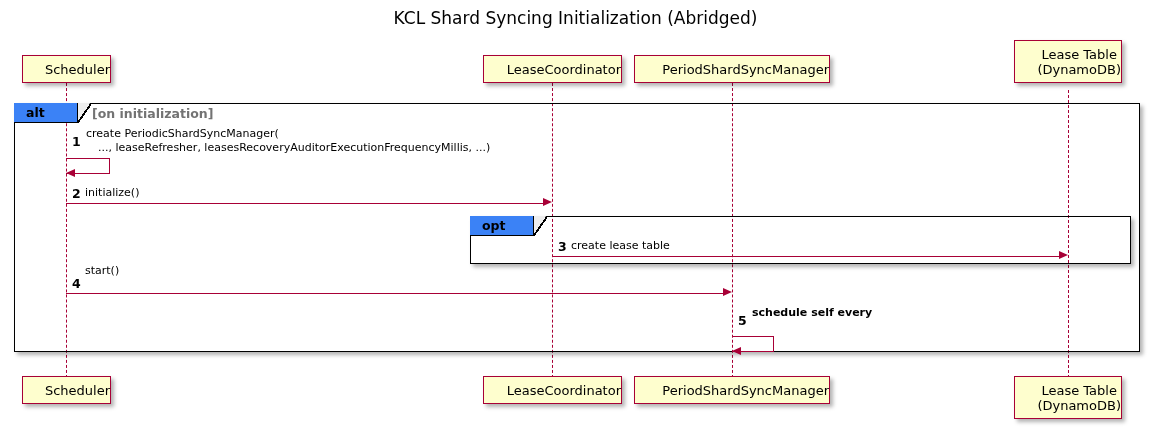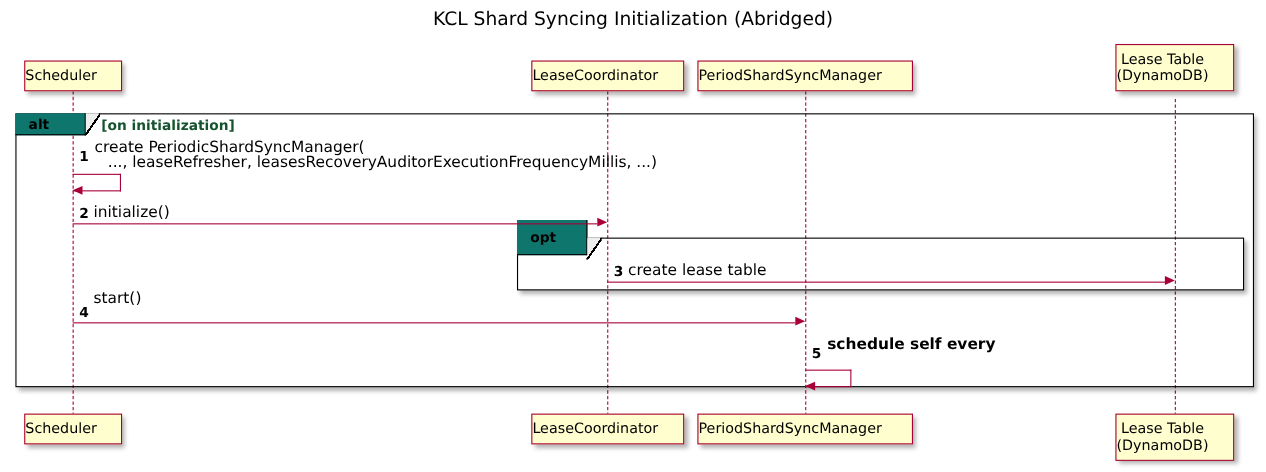--- a/index.html
+++ b/index.html
@@ -34,21 +34,21 @@
     position: absolute;
     box-sizing: border-box;
     background: #FEFECE;
     border: 1.5px solid #A80036;
     color: #000000;
     font-size: 13px;
     line-height: 15px;
     text-align: center;
     display: flex;
     align-items: center;
-    justify-content: flex-start;
+    justify-content: flex-end;
     box-shadow: 3px 3px 4px rgba(0,0,0,0.30);
     white-space: pre;
   }
   
   .lifeline {
     position: absolute;
     width: 0;
     border-left: 1px dashed #A80036;
   }
   
@@ -64,21 +64,21 @@
     border-top: 4.5px solid transparent;
     border-bottom: 4.5px solid transparent;
     border-left: 9px solid #A80036;
   }
   .arrow-head.left {
     border-left: none;
     border-right: 9px solid #A80036;
   }
   .msg-label {
     position: absolute;
-    font-size: 14px;
+    font-size: 11px;
     color: #000000;
     white-space: pre;
     line-height: 14px;
   }
   .msg-num {
     position: absolute;
     font-size: 12.5px;
     font-weight: bold;
     color: #000000;
     white-space: pre;
@@ -96,41 +96,41 @@
   .frame {
     position: absolute;
     box-sizing: border-box;
     border: 1.8px solid #000000;
     background: transparent;
     box-shadow: 3px 3px 4px rgba(0,0,0,0.30);
   }
   .frame-tab {
     position: absolute;
     box-sizing: border-box;
-    background: #0f766e;
+    background: #3b82f6;
     border-right: 1.8px solid #000000;
     border-bottom: 1.8px solid #000000;
     font-size: 12.5px;
     font-weight: bold;
     color: #000000;
     display: flex;
     align-items: center;
     padding-left: 12px;
     white-space: pre;
   }
   .frame-tab-corner {
     position: absolute;
     width: 0;
     height: 0;
   }
   .frame-cond {
     position: absolute;
     font-size: 12.5px;
     font-weight: bold;
-    color: #14532d;
+    color: #737373;
     white-space: pre;
   }
 </style>
 </head>
 <body>
 
 <div id="diagram">
 
   <div class="title">KCL Shard Syncing Initialization (Abridged)</div>
 
@@ -145,21 +145,21 @@
   </div>
 
   <div class="frame-tab-corner" style="left:78px; top:103px;
               border-top:20px solid #EEEEEE;
               border-right:12px solid transparent;"></div>
   <div class="frame-tab-corner" style="left:77px; top:103px; width:14px; height:20px;
               background:linear-gradient(to bottom right, transparent 48%, #000000 48%, #000000 56%, transparent 56%);"></div>
   <div class="frame-cond" style="left:92px; top:106px;">[on initialization]</div>
 
   <div class="frame" style="left:470px; top:216px; width:661px; height:48px;"></div>
-  <div class="frame-tab" style="left:470px; top:200px; width:64px; height:32px;">
+  <div class="frame-tab" style="left:470px; top:216px; width:64px; height:20px;">
     <span>opt</span>
   </div>
   <div class="frame-tab-corner" style="left:534px; top:216px;
               border-top:20px solid #EEEEEE;
               border-right:12px solid transparent;"></div>
   <div class="frame-tab-corner" style="left:533px; top:216px; width:14px; height:20px;
               background:linear-gradient(to bottom right, transparent 48%, #000000 48%, #000000 56%, transparent 56%);"></div>
 
   <div class="msg-num" style="left:72px; top:134px;">1</div>
   <div class="msg-label" style="left:86px; top:127px;">create PeriodicShardSyncManager(</div>

